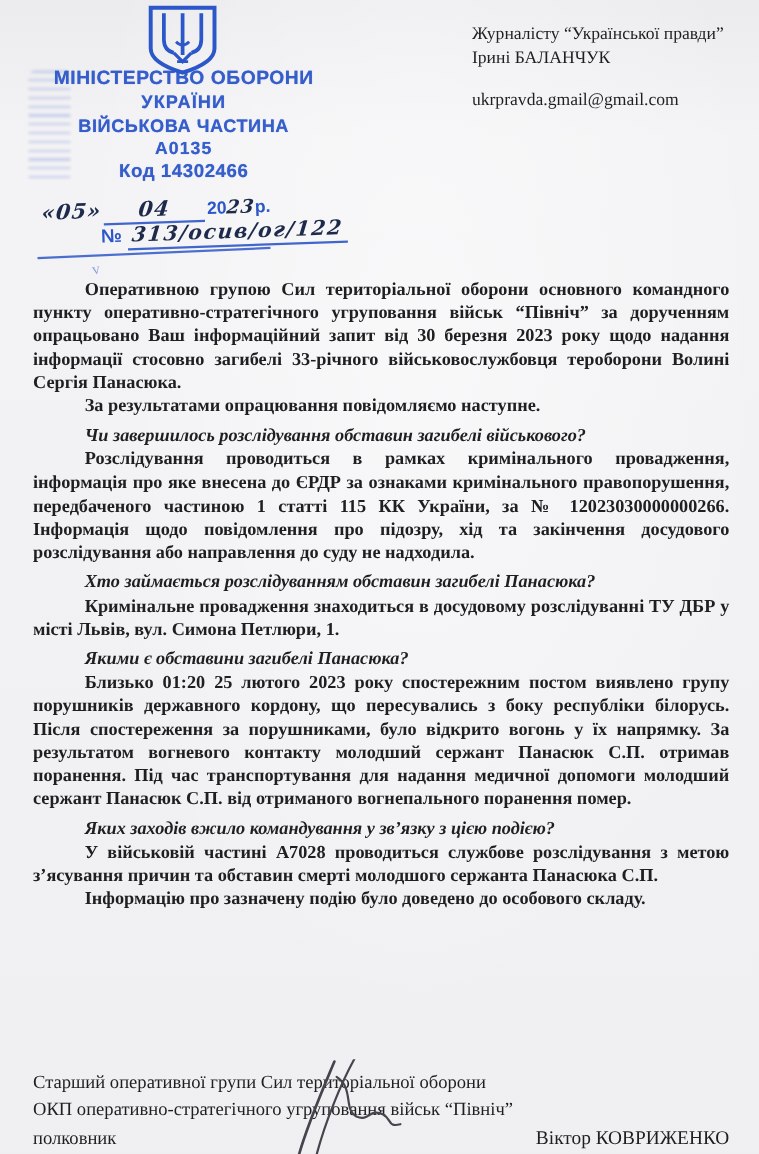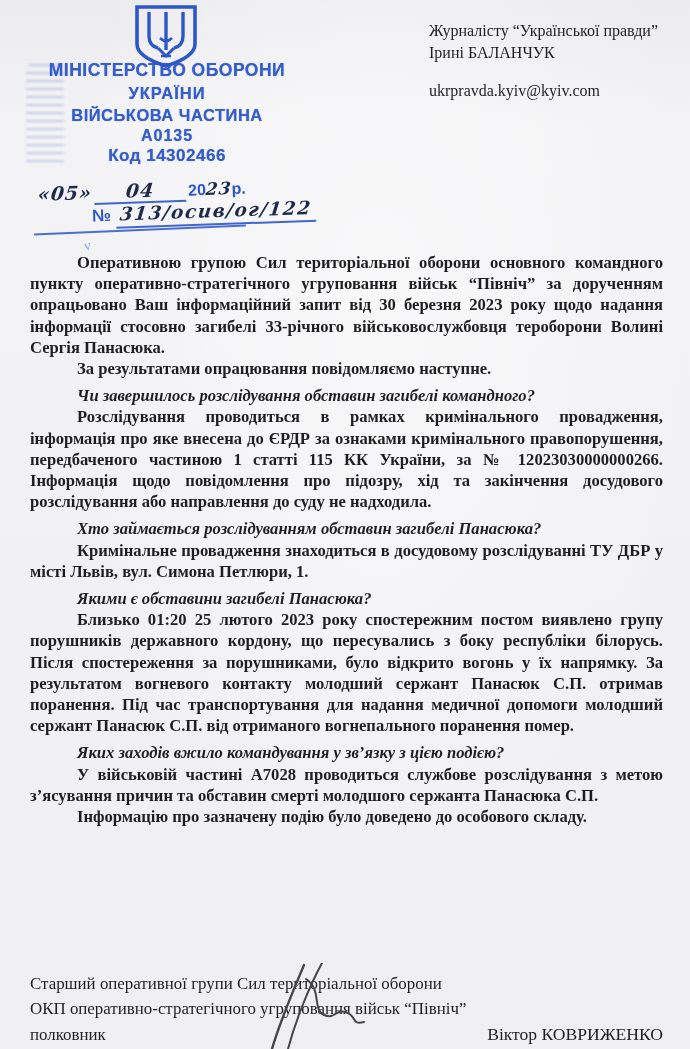--- a/index.html
+++ b/index.html
@@ -102,27 +102,27 @@
   <div class="num-row">
     <span>№</span>
     <span class="u2"><span class="hand">313/осив/ог/122</span></span>
   </div>
   <div class="extra-line"></div>
   <div class="stamp-tick">v</div>
 
   <div class="recipient">
     <div>Журналісту “Української правди”</div>
     <div>Ірині БАЛАНЧУК</div>
-    <div class="email">ukrpravda.kyiv@kyiv.com</div>
+    <div class="email">ukrpravda.gmail@gmail.com</div>
   </div>
 
   <div class="doc-body">
       <p class="normal">Оперативною групою Сил територіальної оборони основного командного пункту оперативно-стратегічного угруповання військ “Північ” за дорученням опрацьовано Ваш інформаційний запит від 30 березня 2023 року щодо надання інформації стосовно загибелі 33-річного військовослужбовця тероборони Волині Сергія Панасюка.</p>
       <p class="normal">За результатами опрацювання повідомляємо наступне.</p>
-      <p class="question">Чи завершилось розслідування обставин загибелі командного?</p>
+      <p class="question">Чи завершилось розслідування обставин загибелі військового?</p>
       <p class="normal">Розслідування проводиться в рамках кримінального провадження, інформація про яке внесена до ЄРДР за ознаками кримінального правопорушення, передбаченого частиною 1 статті 115 КК України, за № 12023030000000266. Інформація щодо повідомлення про підозру, хід та закінчення досудового розслідування або направлення до суду не надходила.</p>
       <p class="question">Хто займається розслідуванням обставин загибелі Панасюка?</p>
       <p class="normal">Кримінальне провадження знаходиться в досудовому розслідуванні ТУ ДБР у місті Львів, вул. Симона Петлюри, 1.</p>
       <p class="question">Якими є обставини загибелі Панасюка?</p>
       <p class="normal">Близько 01:20  25 лютого 2023 року спостережним постом виявлено групу порушників державного кордону, що пересувались з боку республіки білорусь. Після спостереження за порушниками, було відкрито вогонь у їх напрямку. За результатом вогневого контакту молодший сержант Панасюк С.П. отримав поранення. Під час транспортування для надання медичної допомоги молодший сержант Панасюк С.П. від отриманого вогнепального поранення помер.</p>
       <p class="question">Яких заходів вжило командування у зв’язку з цією подією?</p>
       <p class="normal">У військовій частині А7028 проводиться службове розслідування з метою з’ясування причин та обставин смерті молодшого сержанта Панасюка С.П.</p>
       <p class="normal">Інформацію про зазначену подію було доведено до особового складу.</p>
     </div>
 

